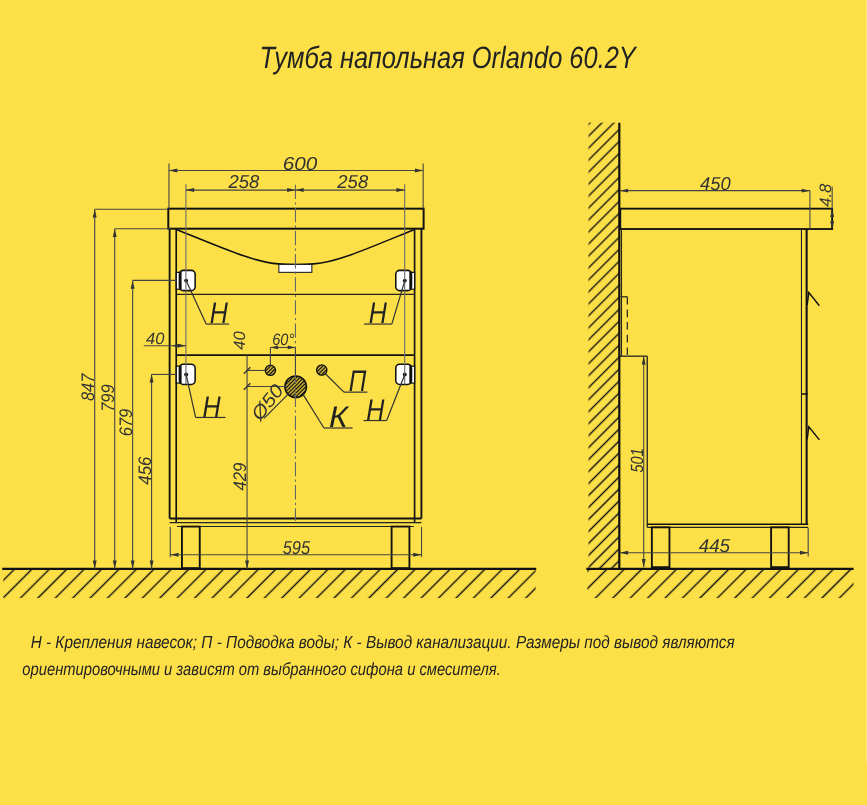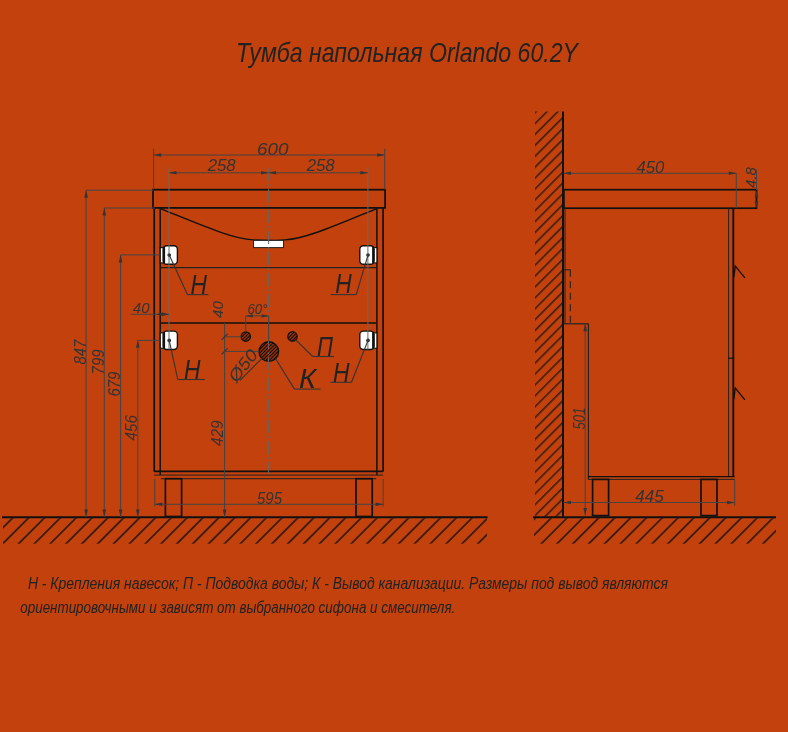--- a/index.html
+++ b/index.html
@@ -1,16 +1,16 @@
 <!DOCTYPE html>
 <html><head>
 <meta charset="utf-8">
 <style>
   html,body{margin:0;padding:0;background:#fff;}
-  .wrap{width:788px;height:732px;position:relative;background:#c2410c;overflow:hidden;}
+  .wrap{width:788px;height:732px;position:relative;background:#fde047;overflow:hidden;}
   svg text{font-family:"Liberation Sans",sans-serif;font-style:italic;}
 </style>
 </head>
 <body>
 <div class="wrap">
 <svg width="788" height="732" viewBox="0 0 788 732">
 <defs>
   <pattern id="hg" width="40" height="11.2" patternUnits="userSpaceOnUse" patternTransform="rotate(-45)">
     <line x1="0" y1="5.6" x2="40" y2="5.6" stroke="#111" stroke-width="1.25"></line>
   </pattern>

